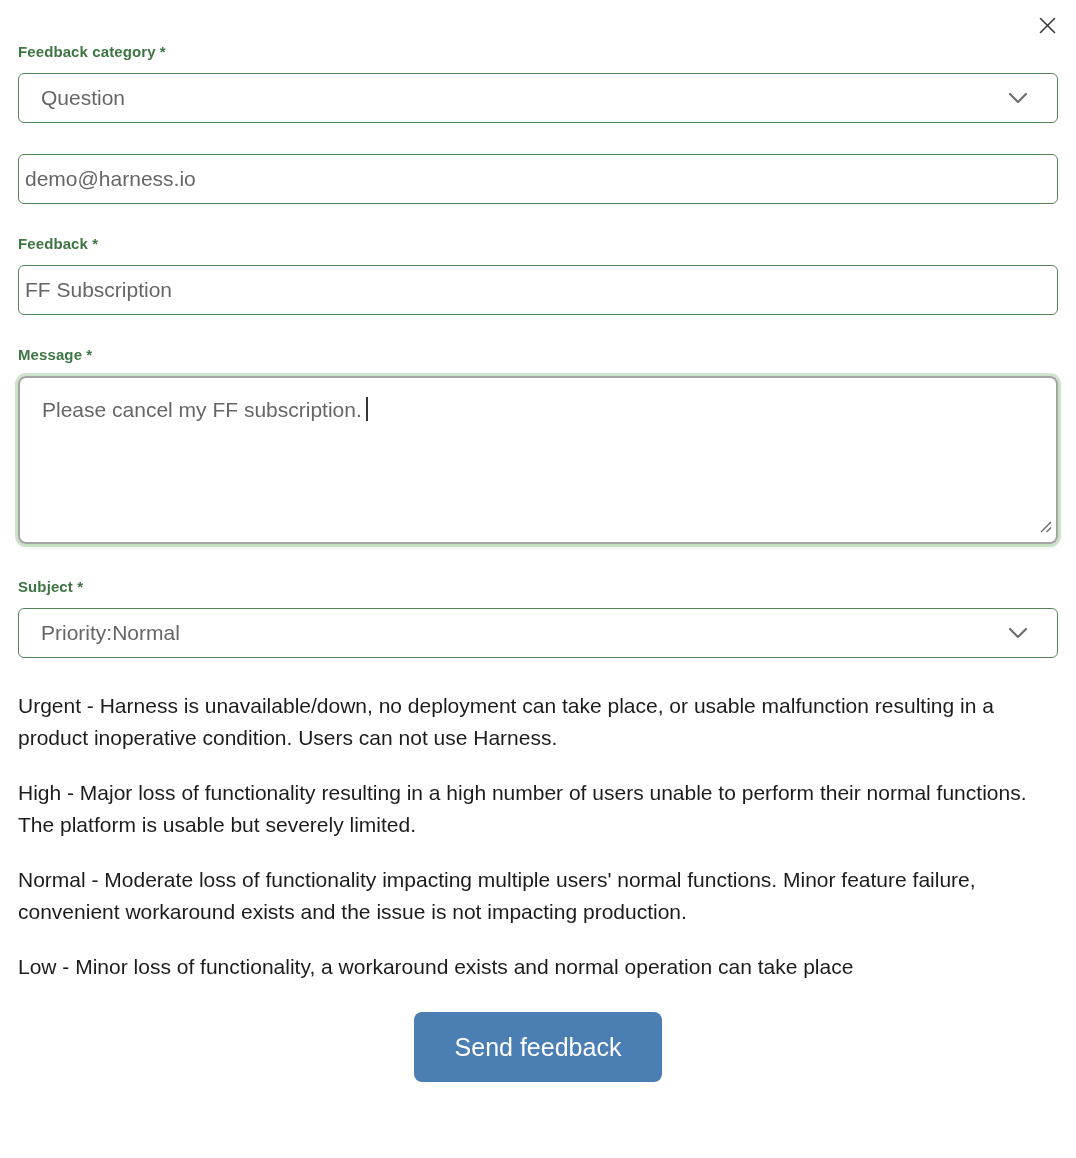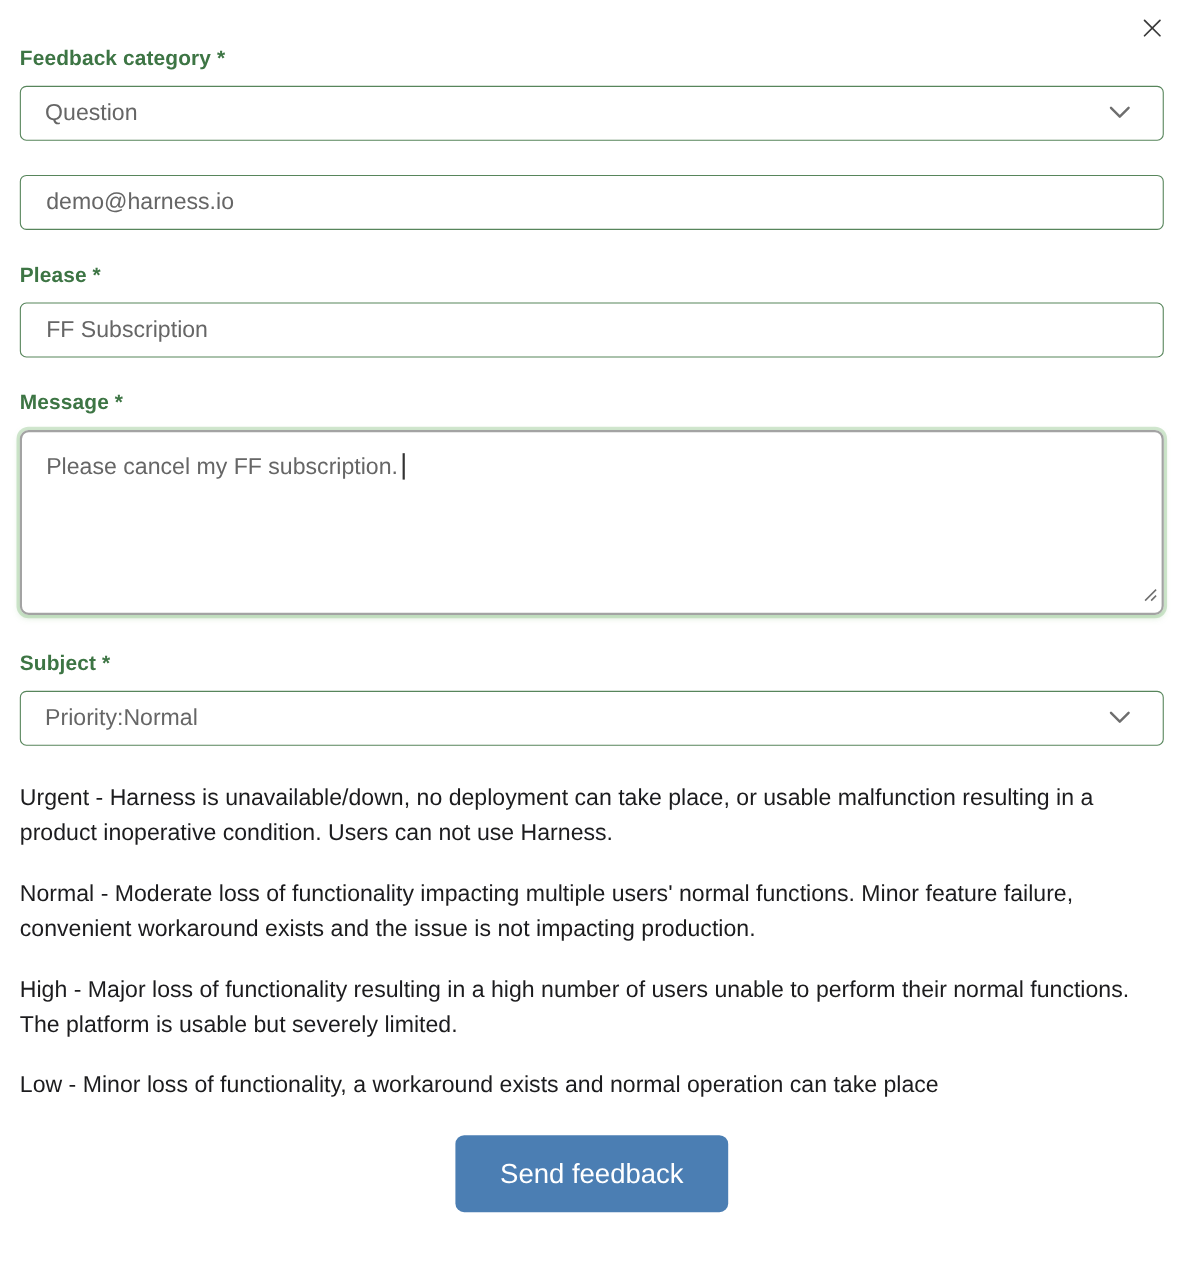--- a/index.html
+++ b/index.html
@@ -25,42 +25,42 @@
     padding: 0;
     cursor: pointer;
     display: flex;
     align-items: center;
     justify-content: center;
   }
 
   .field-label {
     display: block;
     margin: 0 0 13px 0;
-    font-size: 19px;
+    font-size: 15px;
     font-weight: 700;
     color: #3d7544;
     letter-spacing: 0.1px;
   }
   .first-label { padding-top: 43px; }
 
   .control {
     width: 100%;
     height: 50px;
     border: 1px solid #57855b;
     border-radius: 6px;
     background: #ffffff;
     font-size: 21px;
     color: #666666;
     padding: 0 22px;
     margin-bottom: 31px;
     display: block;
     outline: none;
     font-family: "Liberation Sans", sans-serif;
   }
-  input.control { padding-left: 23px; }
+  input.control { padding-left: 6px; }
 
   .select {
     display: flex;
     align-items: center;
     justify-content: space-between;
     cursor: pointer;
   }
   .select .chev { flex: 0 0 auto; margin-right: 6px; }
 
   .textarea {
@@ -129,21 +129,21 @@
     <span>Question</span>
     <span class="chev">
       <svg width="22" height="14" viewBox="0 0 22 14">
         <polyline points="3,3 11,11 19,3" fill="none" stroke="#6e6e6e" stroke-width="2.2" stroke-linecap="round" stroke-linejoin="round"></polyline>
       </svg>
     </span>
   </div>
 
   <input class="control" type="text" value="demo@harness.io" style="">
 
-  <label class="field-label">Please *</label>
+  <label class="field-label">Feedback *</label>
   <input class="control" type="text" value="FF Subscription" style="">
 
   <label class="field-label">Message *</label>
   <div class="textarea">
     <span>Please cancel my FF subscription.</span><span class="caret"></span>
     <span class="resize-grip">
       <svg width="13" height="13" viewBox="0 0 13 13">
         <line x1="2" y1="12" x2="12" y2="2" stroke="#6e6e6e" stroke-width="1.4"></line>
         <line x1="7.5" y1="12" x2="12" y2="7.5" stroke="#6e6e6e" stroke-width="1.4"></line>
       </svg>
@@ -155,22 +155,22 @@
     <span>Priority:Normal</span>
     <span class="chev">
       <svg width="22" height="14" viewBox="0 0 22 14">
         <polyline points="3,3 11,11 19,3" fill="none" stroke="#6e6e6e" stroke-width="2.2" stroke-linecap="round" stroke-linejoin="round"></polyline>
       </svg>
     </span>
   </div>
 
   <div class="help-block">
     <p class="help-text">Urgent - Harness is unavailable/down, no deployment can take place, or usable malfunction resulting in a product inoperative condition. Users can not use Harness.</p>
+    <p class="help-text">High - Major loss of functionality resulting in a high number of users unable to perform their normal functions. The platform is usable but severely limited.</p>
     <p class="help-text">Normal - Moderate loss of functionality impacting multiple users' normal functions. Minor feature failure, convenient workaround exists and the issue is not impacting production.</p>
-    <p class="help-text">High - Major loss of functionality resulting in a high number of users unable to perform their normal functions. The platform is usable but severely limited.</p>
     <p class="help-text">Low - Minor loss of functionality, a workaround exists and normal operation can take place</p>
   </div>
 
   <div class="button-row">
     <button class="send-btn">Send feedback</button>
   </div>
 
 </div>
 
 </body></html>

